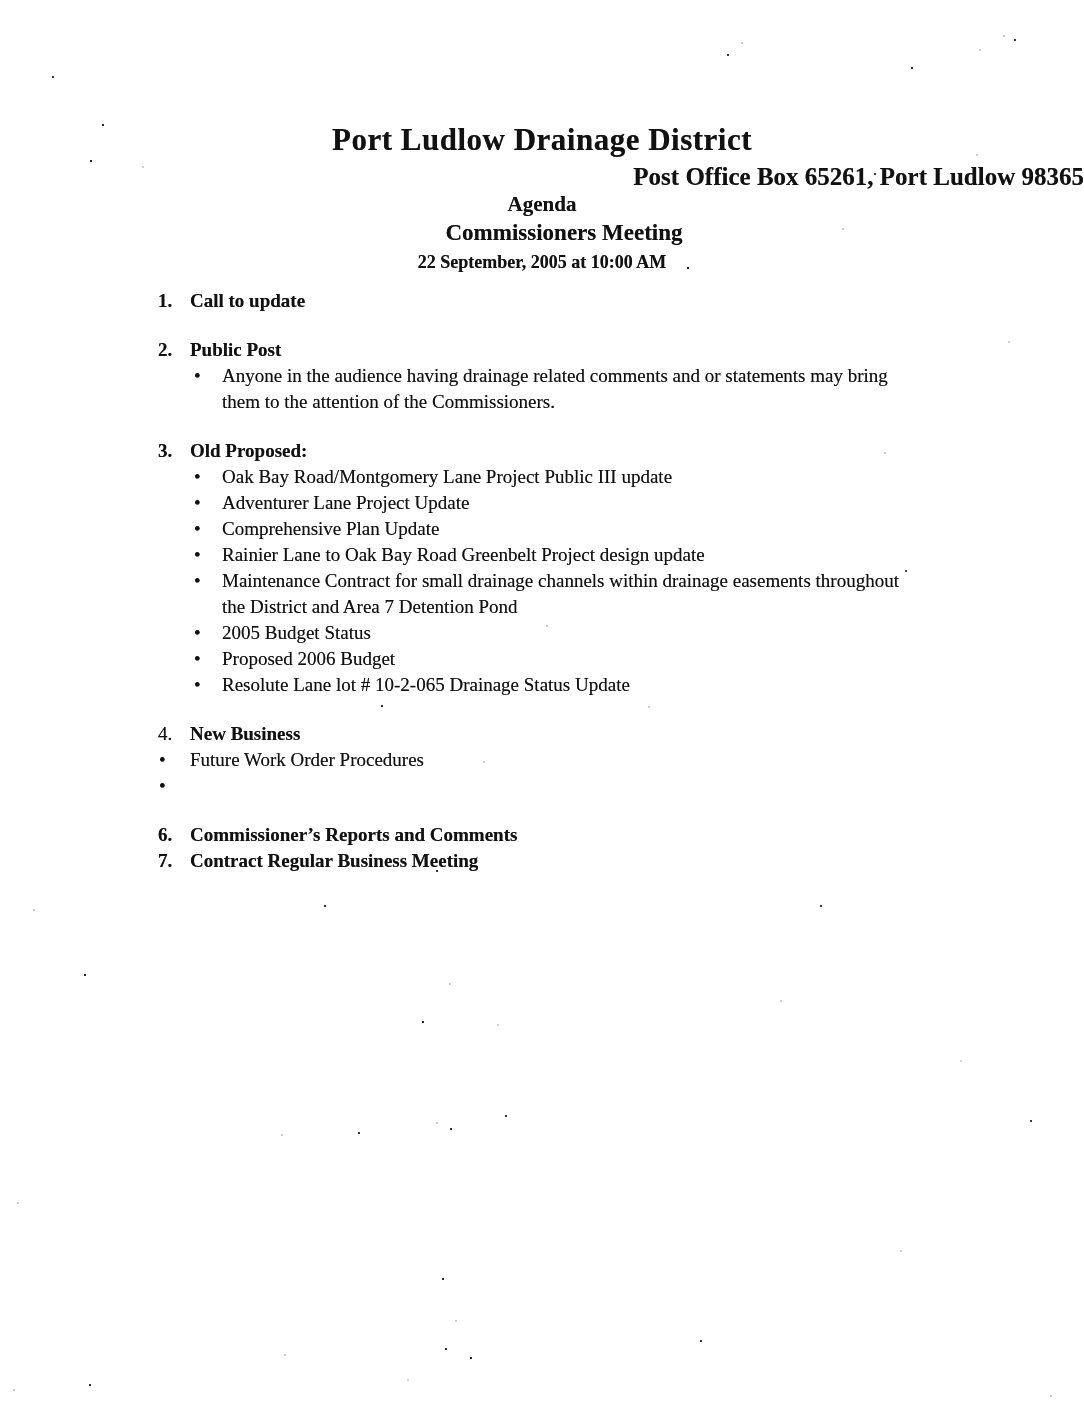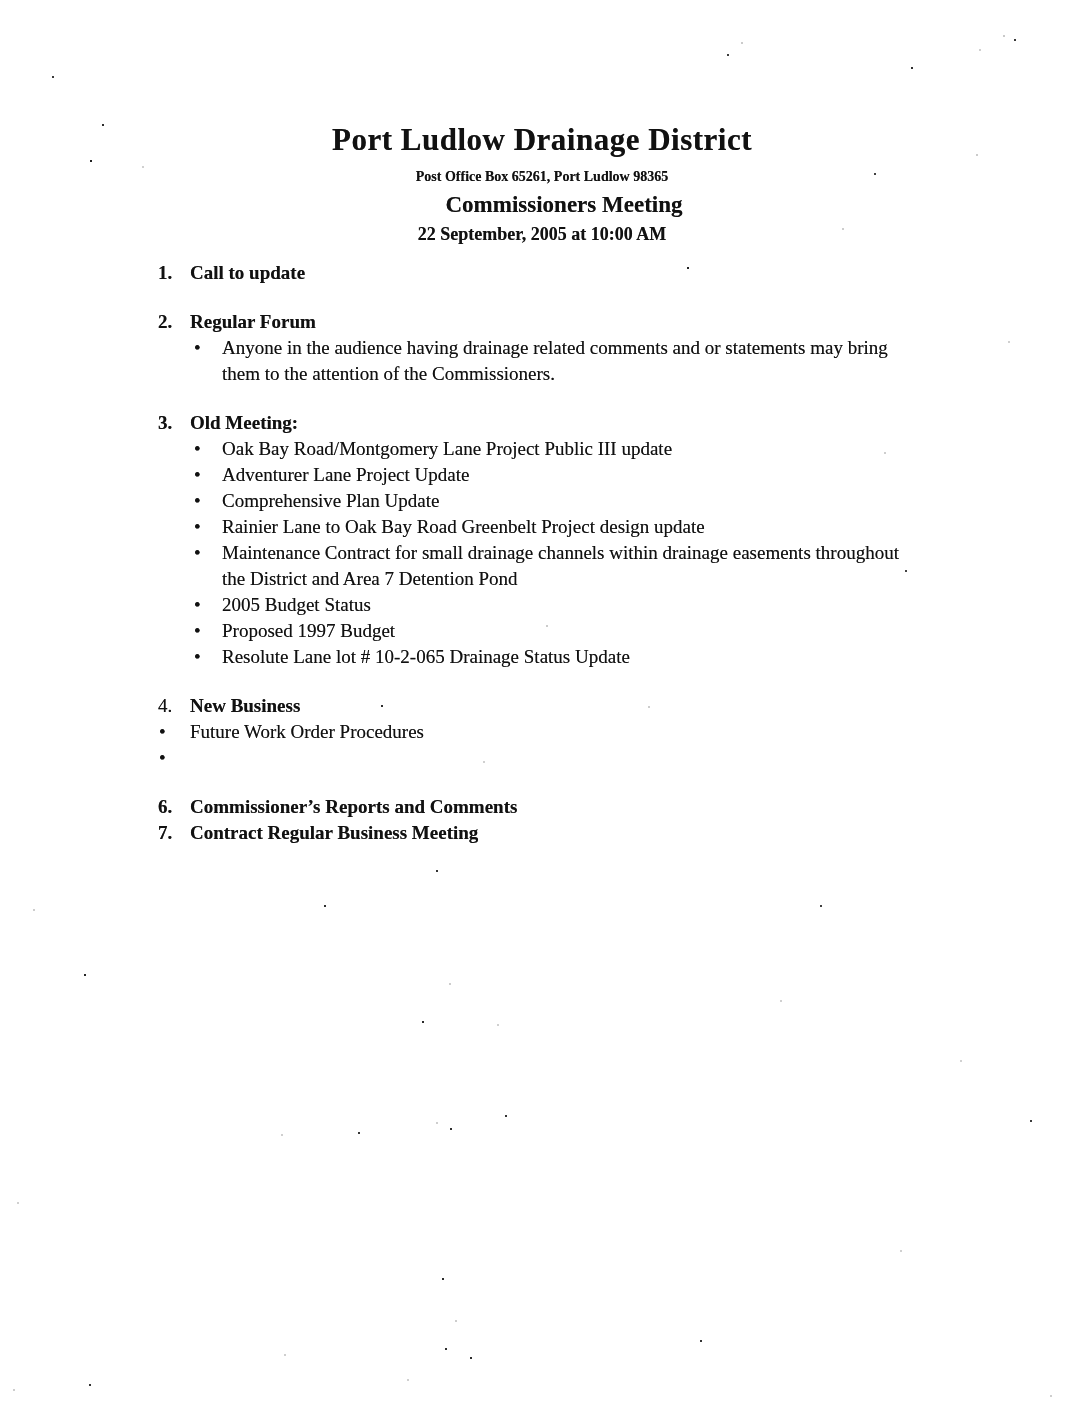--- a/index.html
+++ b/index.html
@@ -19,21 +19,21 @@
   }
   
   .doc-header { padding-top: 120px; text-align: center; }
   .doc-title {
     margin: 0;
     font-size: 31px;
     line-height: 40px;
     font-weight: 700;
     letter-spacing: 0.5px;
   }
-  .doc-address { font-size: 14px; line-height: 26px; margin-top: 4px; font-weight: 700; }
+  .doc-address { font-size: 25px; line-height: 26px; margin-top: 4px; font-weight: 700; text-align: right; }
   .doc-label   { font-size: 21px; line-height: 28px; font-weight: 700; }
   .doc-meeting { font-size: 23px; line-height: 30px; font-weight: 700; padding-left: 44px; }
   .doc-date    { font-size: 18px; line-height: 25px; margin-top: 2px; font-weight: 700; }
 
   
   .agenda {
     margin: 13px 0 0 158px;
     font-size: 19px;
     line-height: 26px;
   }
@@ -94,48 +94,49 @@
 </head>
 <body>
 
 <div class="page">
 
   <div class="noise"></div>
 
   <header class="doc-header">
     <h1 class="doc-title">Port Ludlow Drainage District</h1>
     <div class="doc-address">Post Office Box 65261, Port Ludlow 98365</div>
+    <div class="doc-label">Agenda</div>
     <div class="doc-meeting">Commissioners Meeting</div>
     <div class="doc-date">22 September, 2005 at 10:00 AM</div>
   </header>
 
   <main class="agenda">
 
     <section class="sec">
       <div class="sec-title">
         <span class="num">1.</span>
         <span class="t">Call to update</span>
       </div>
     </section>
 
     <section class="sec">
       <div class="sec-title">
         <span class="num">2.</span>
-        <span class="t">Regular Forum</span>
+        <span class="t">Public Post</span>
       </div>
       <div class="sub">
         <span class="marker">•</span>
         <span class="txt">Anyone in the audience having drainage related comments and or statements may bring them to the attention of the Commissioners.</span>
       </div>
     </section>
 
     <section class="sec">
       <div class="sec-title">
         <span class="num">3.</span>
-        <span class="t">Old Meeting:</span>
+        <span class="t">Old Proposed:</span>
       </div>
       <div class="sub">
         <span class="marker">•</span>
         <span class="txt">Oak Bay Road/Montgomery Lane Project Public III update</span>
       </div>
       <div class="sub">
         <span class="marker">•</span>
         <span class="txt">Adventurer Lane Project Update</span>
       </div>
       <div class="sub">
@@ -149,21 +150,21 @@
       <div class="sub">
         <span class="marker">•</span>
         <span class="txt">Maintenance Contract for small drainage channels within drainage easements throughout the District and Area 7 Detention Pond</span>
       </div>
       <div class="sub">
         <span class="marker">•</span>
         <span class="txt">2005 Budget Status</span>
       </div>
       <div class="sub">
         <span class="marker">•</span>
-        <span class="txt">Proposed 1997 Budget</span>
+        <span class="txt">Proposed 2006 Budget</span>
       </div>
       <div class="sub">
         <span class="marker">•</span>
         <span class="txt">Resolute Lane lot # 10-2-065 Drainage Status Update</span>
       </div>
     </section>
 
     <section class="sec">
       <div class="sec-title">
         <span class="num regular">4.</span>

